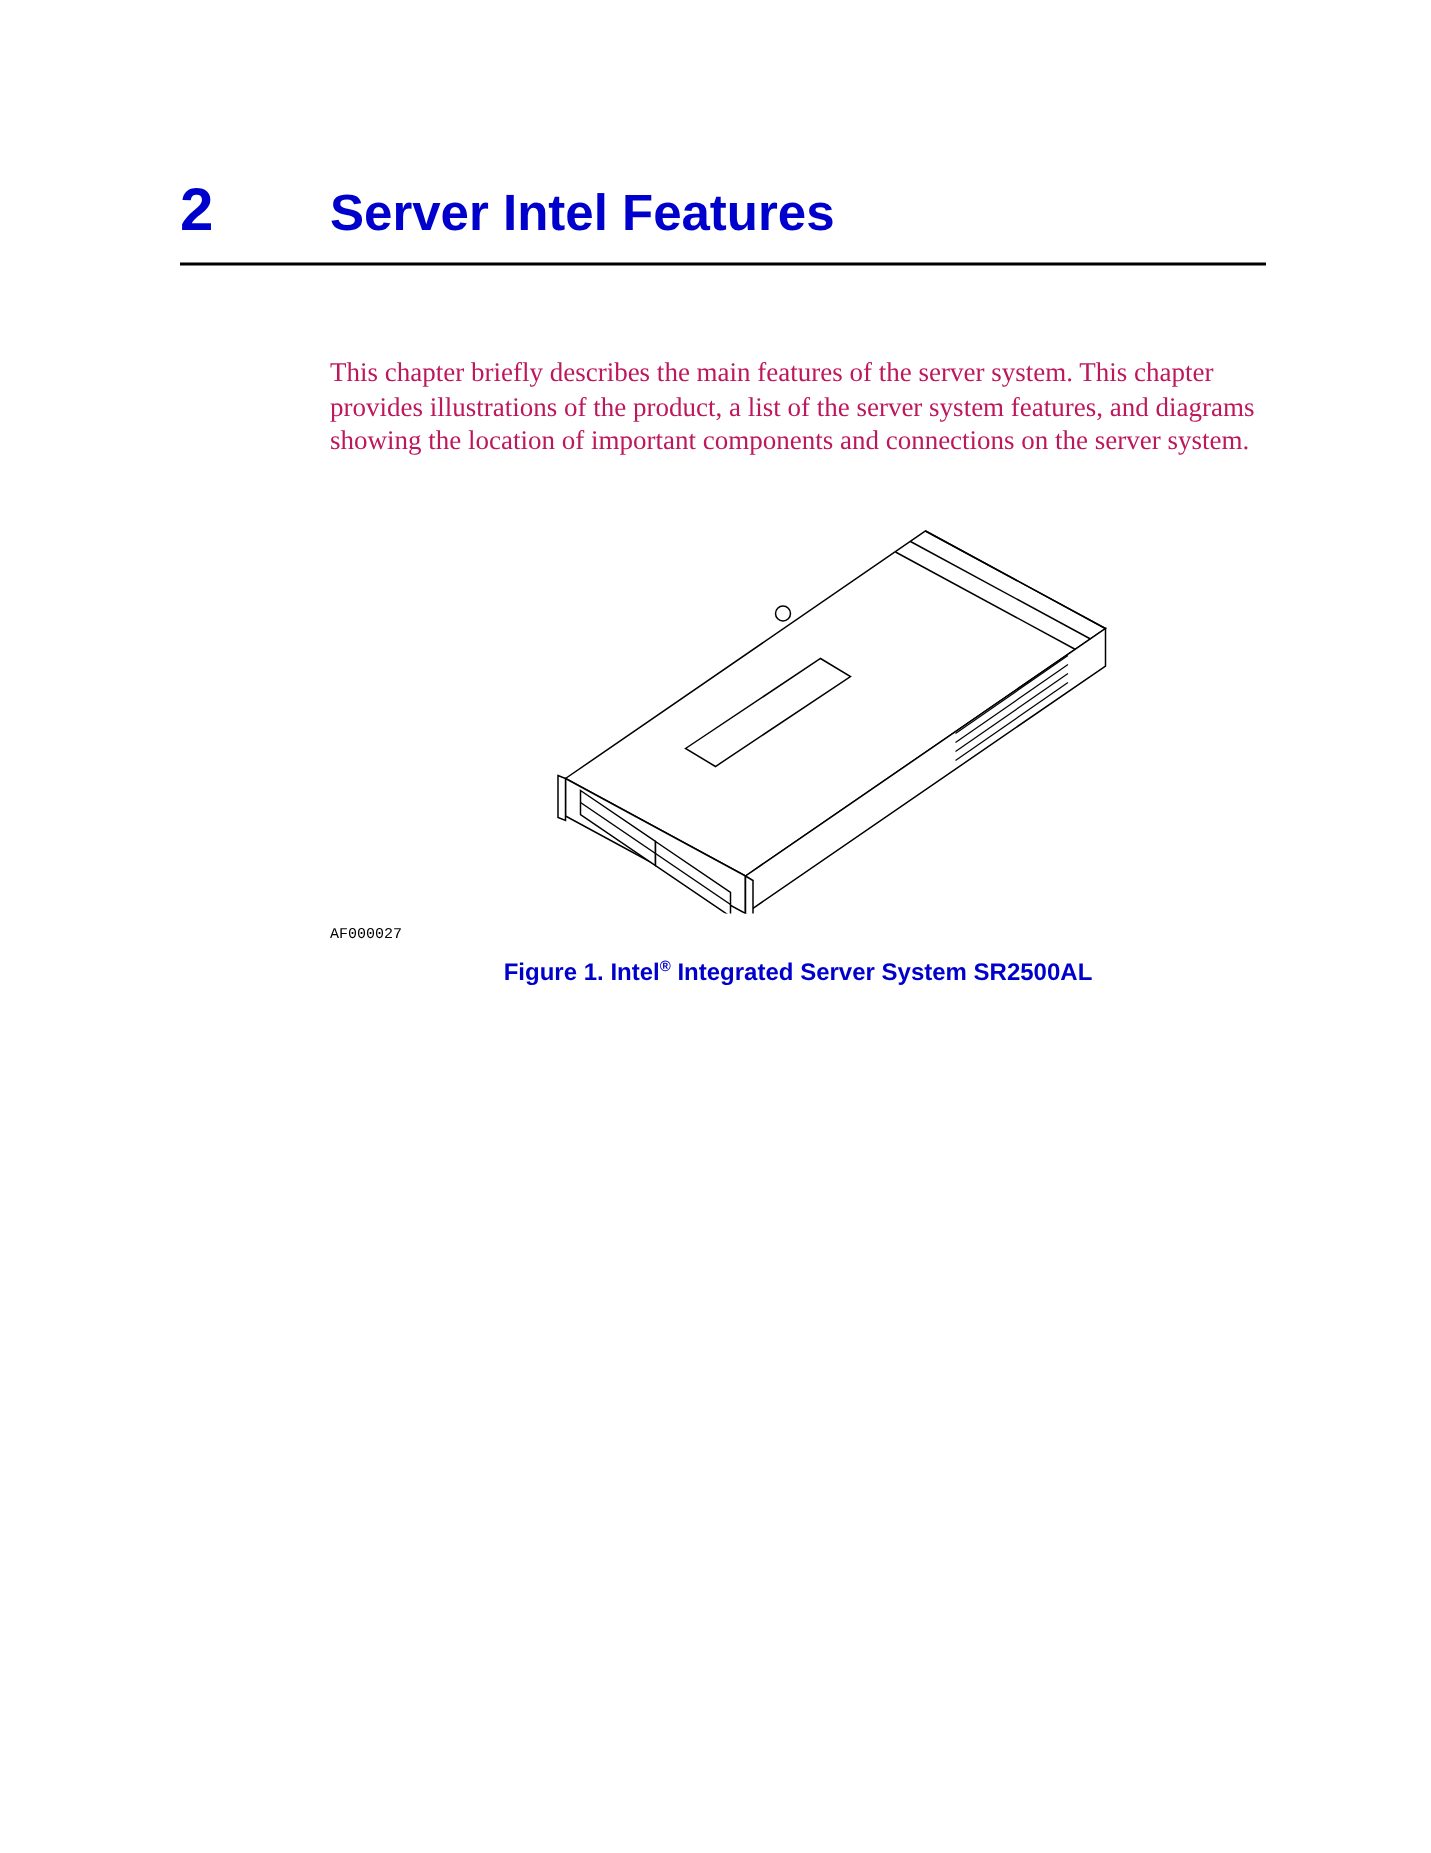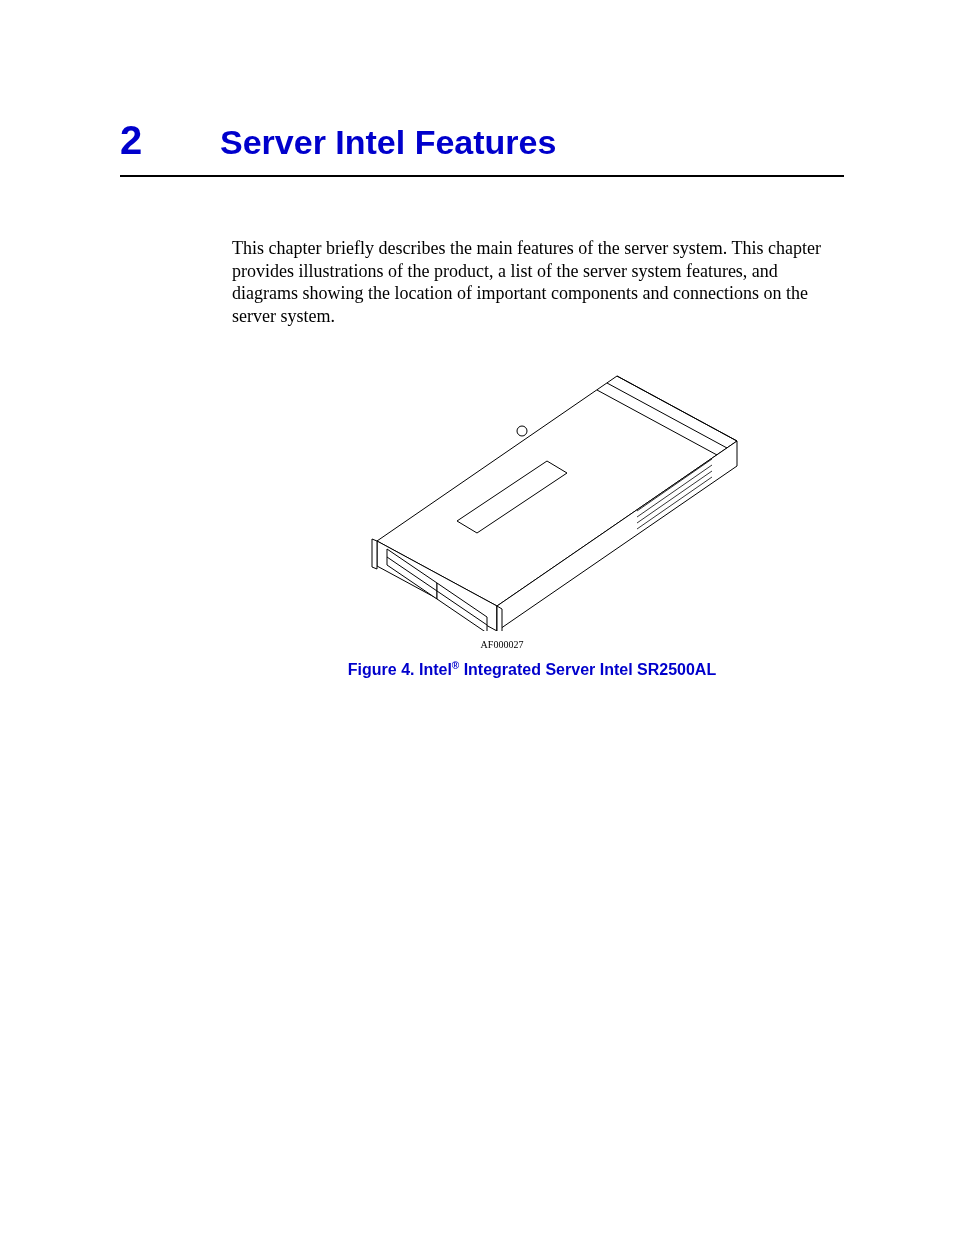--- a/index.html
+++ b/index.html
@@ -39,37 +39,36 @@
     font-size: 34px;
     color: #0000cc;
     line-height: 1.1;
   }
   .body-block {
     margin-left: 100px;
   }
   .intro-text {
     font-size: 18px;
     line-height: 1.25;
-    color: #000000;
+    color: #be185d;
     margin-bottom: 24px;
-    margin-left: 12px;
   }
   .figure-wrap {
     text-align: center;
     margin-top: 10px;
   }
   .server-svg {
     width: 430px;
     height: 280px;
   }
   .figure-id {
-    font-family: Liberation Serif, serif;
+    font-family: Liberation Mono, monospace;
     font-size: 10px;
     color: #000;
-    text-align: center;
+    text-align: left;
     margin: 4px 60px 10px 0;
   }
   .figure-caption {
     font-family: Arial, Helvetica, sans-serif;
     font-weight: 700;
     font-size: 16px;
     color: #0000cc;
     text-align: center;
     margin-top: 6px;
   }
@@ -123,18 +122,18 @@
           <line x1="320" y1="160" x2="395" y2="108"></line>
           <line x1="320" y1="166" x2="395" y2="114"></line>
           <line x1="320" y1="172" x2="395" y2="120"></line>
           <line x1="320" y1="178" x2="395" y2="126"></line>
         </g>
       </svg>
 
       <div class="figure-id">AF000027</div>
 
       <div class="figure-caption">
-        <span>Figure 4. Intel</span><sup>®</sup><span> Integrated Server Intel SR2500AL</span>
+        <span>Figure 1. Intel</span><sup>®</sup><span> Integrated Server System SR2500AL</span>
       </div>
     </div>
 
   </div>
 </div>
 
 </body></html>

